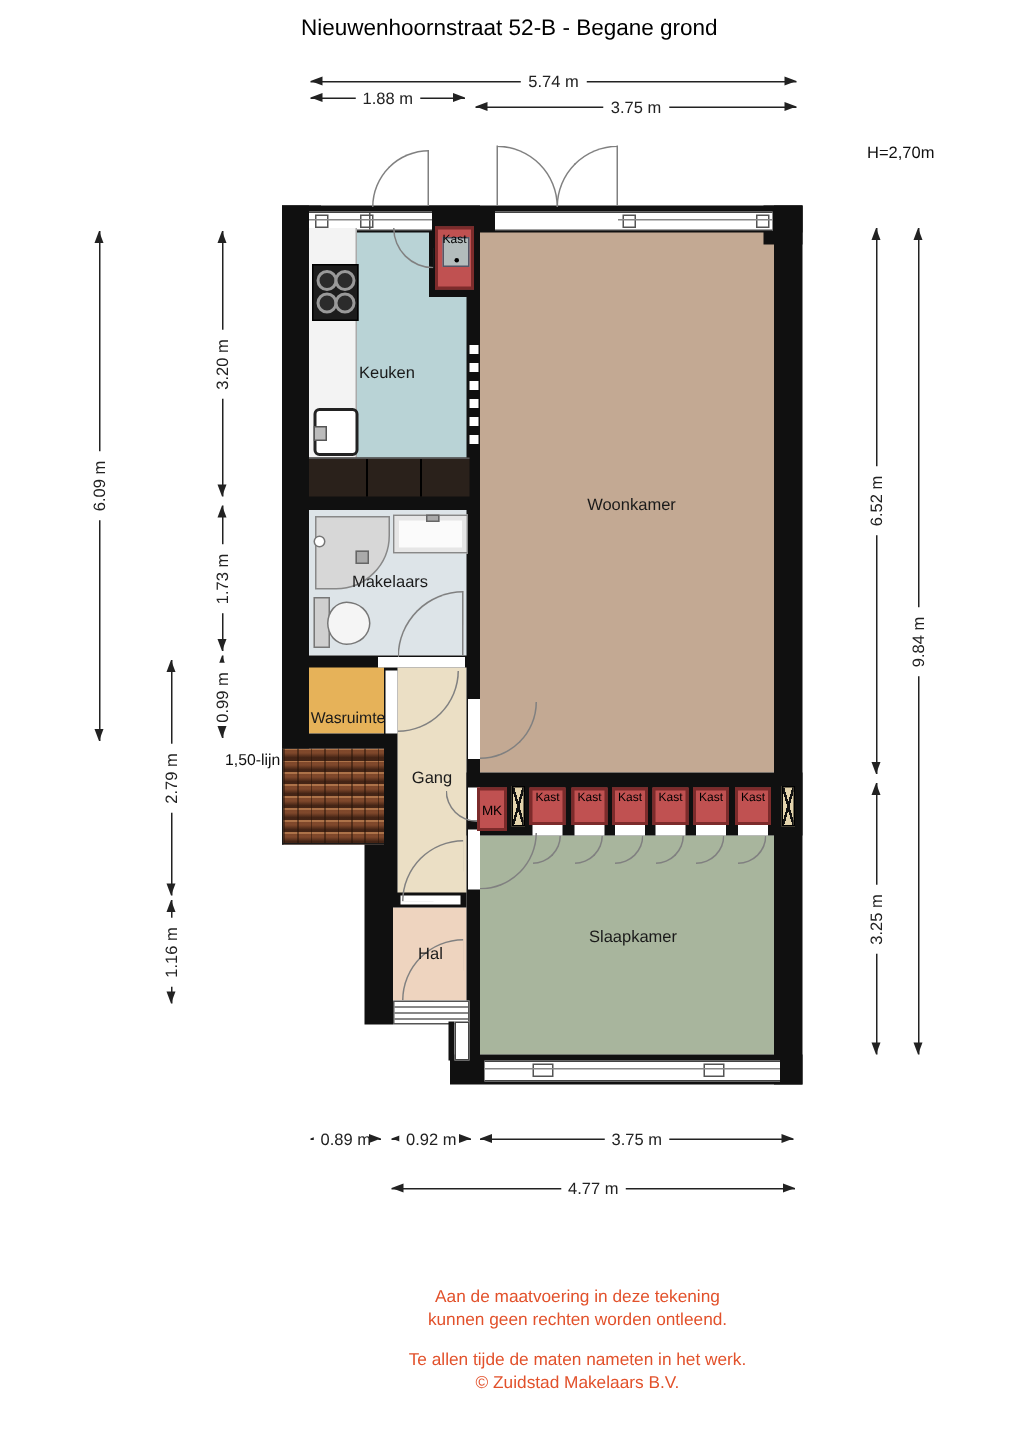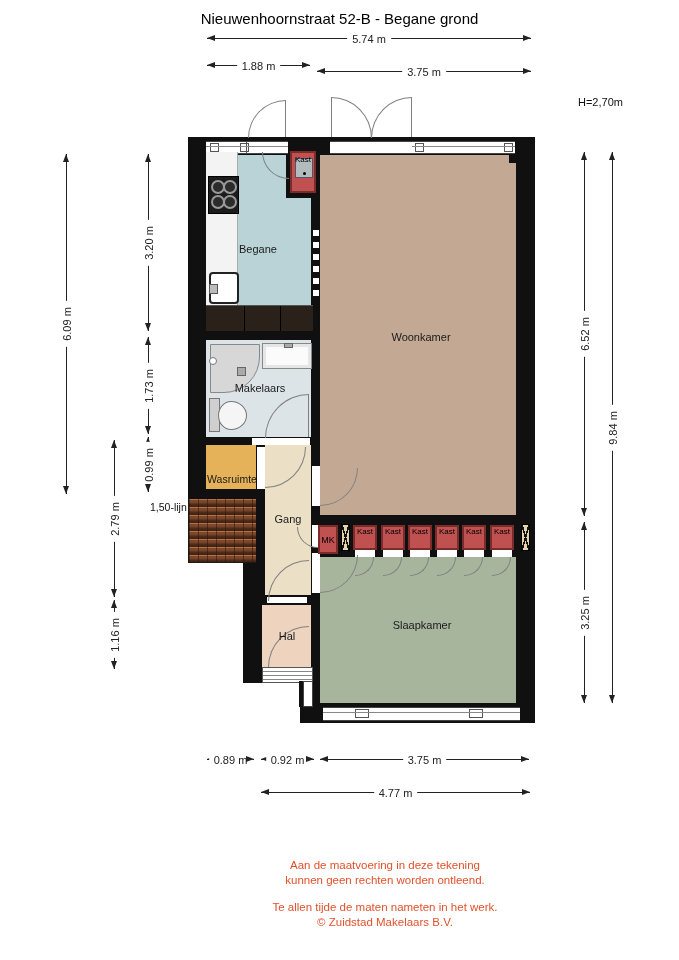--- a/index.html
+++ b/index.html
@@ -193,29 +193,29 @@
   <div class="leaf-v" style="left:411px;top:97px;height:40px;"></div>
   <div class="arc tl" style="left:265px;top:394px;width:43px;height:43px;"></div>
   <div class="leaf-v" style="left:308px;top:394px;height:43px;"></div>
   <div class="arc br" style="left:265px;top:447px;width:40px;height:40px;"></div>
   <div class="arc br" style="left:320px;top:468px;width:37px;height:37px;"></div>
   <div class="arc bl" style="left:297px;top:527px;width:20px;height:20px;"></div>
   <div class="arc br" style="left:320px;top:555px;width:37px;height:37px;"></div>
   <div class="arc tl" style="left:268px;top:560px;width:40px;height:40px;"></div>
   <div class="arc tl" style="left:268px;top:626px;width:40px;height:40px;"></div>
 
-  <div class="rlabel" style="left:258px;top:249px;">Begane</div>
+  <div class="rlabel" style="left:258px;top:249px;">Keuken</div>
   <div class="rlabel" style="left:421px;top:337px;">Woonkamer</div>
   <div class="rlabel" style="left:260px;top:388px;">Makelaars</div>
   <div class="rlabel" style="left:232px;top:479px;font-size:10.5px;">Wasruimte</div>
   <div class="rlabel" style="left:288px;top:519px;">Gang</div>
   <div class="rlabel" style="left:287px;top:636px;">Hal</div>
   <div class="rlabel" style="left:422px;top:625px;">Slaapkamer</div>
 
-  <div class="dim-h" style="left:207px;top:38px;width:324px;text-align:right;">
+  <div class="dim-h" style="left:207px;top:54px;width:324px;text-align:right;">
       <span>5.74 m</span>
     </div>
   <div class="dim-h" style="left:207px;top:65px;width:103px;">
       <span>1.88 m</span>
     </div>
   <div class="dim-h" style="left:317px;top:71px;width:214px;">
       <span>3.75 m</span>
     </div>
 
   <div class="dim-v" style="left:66px;top:154px;height:340px;">

